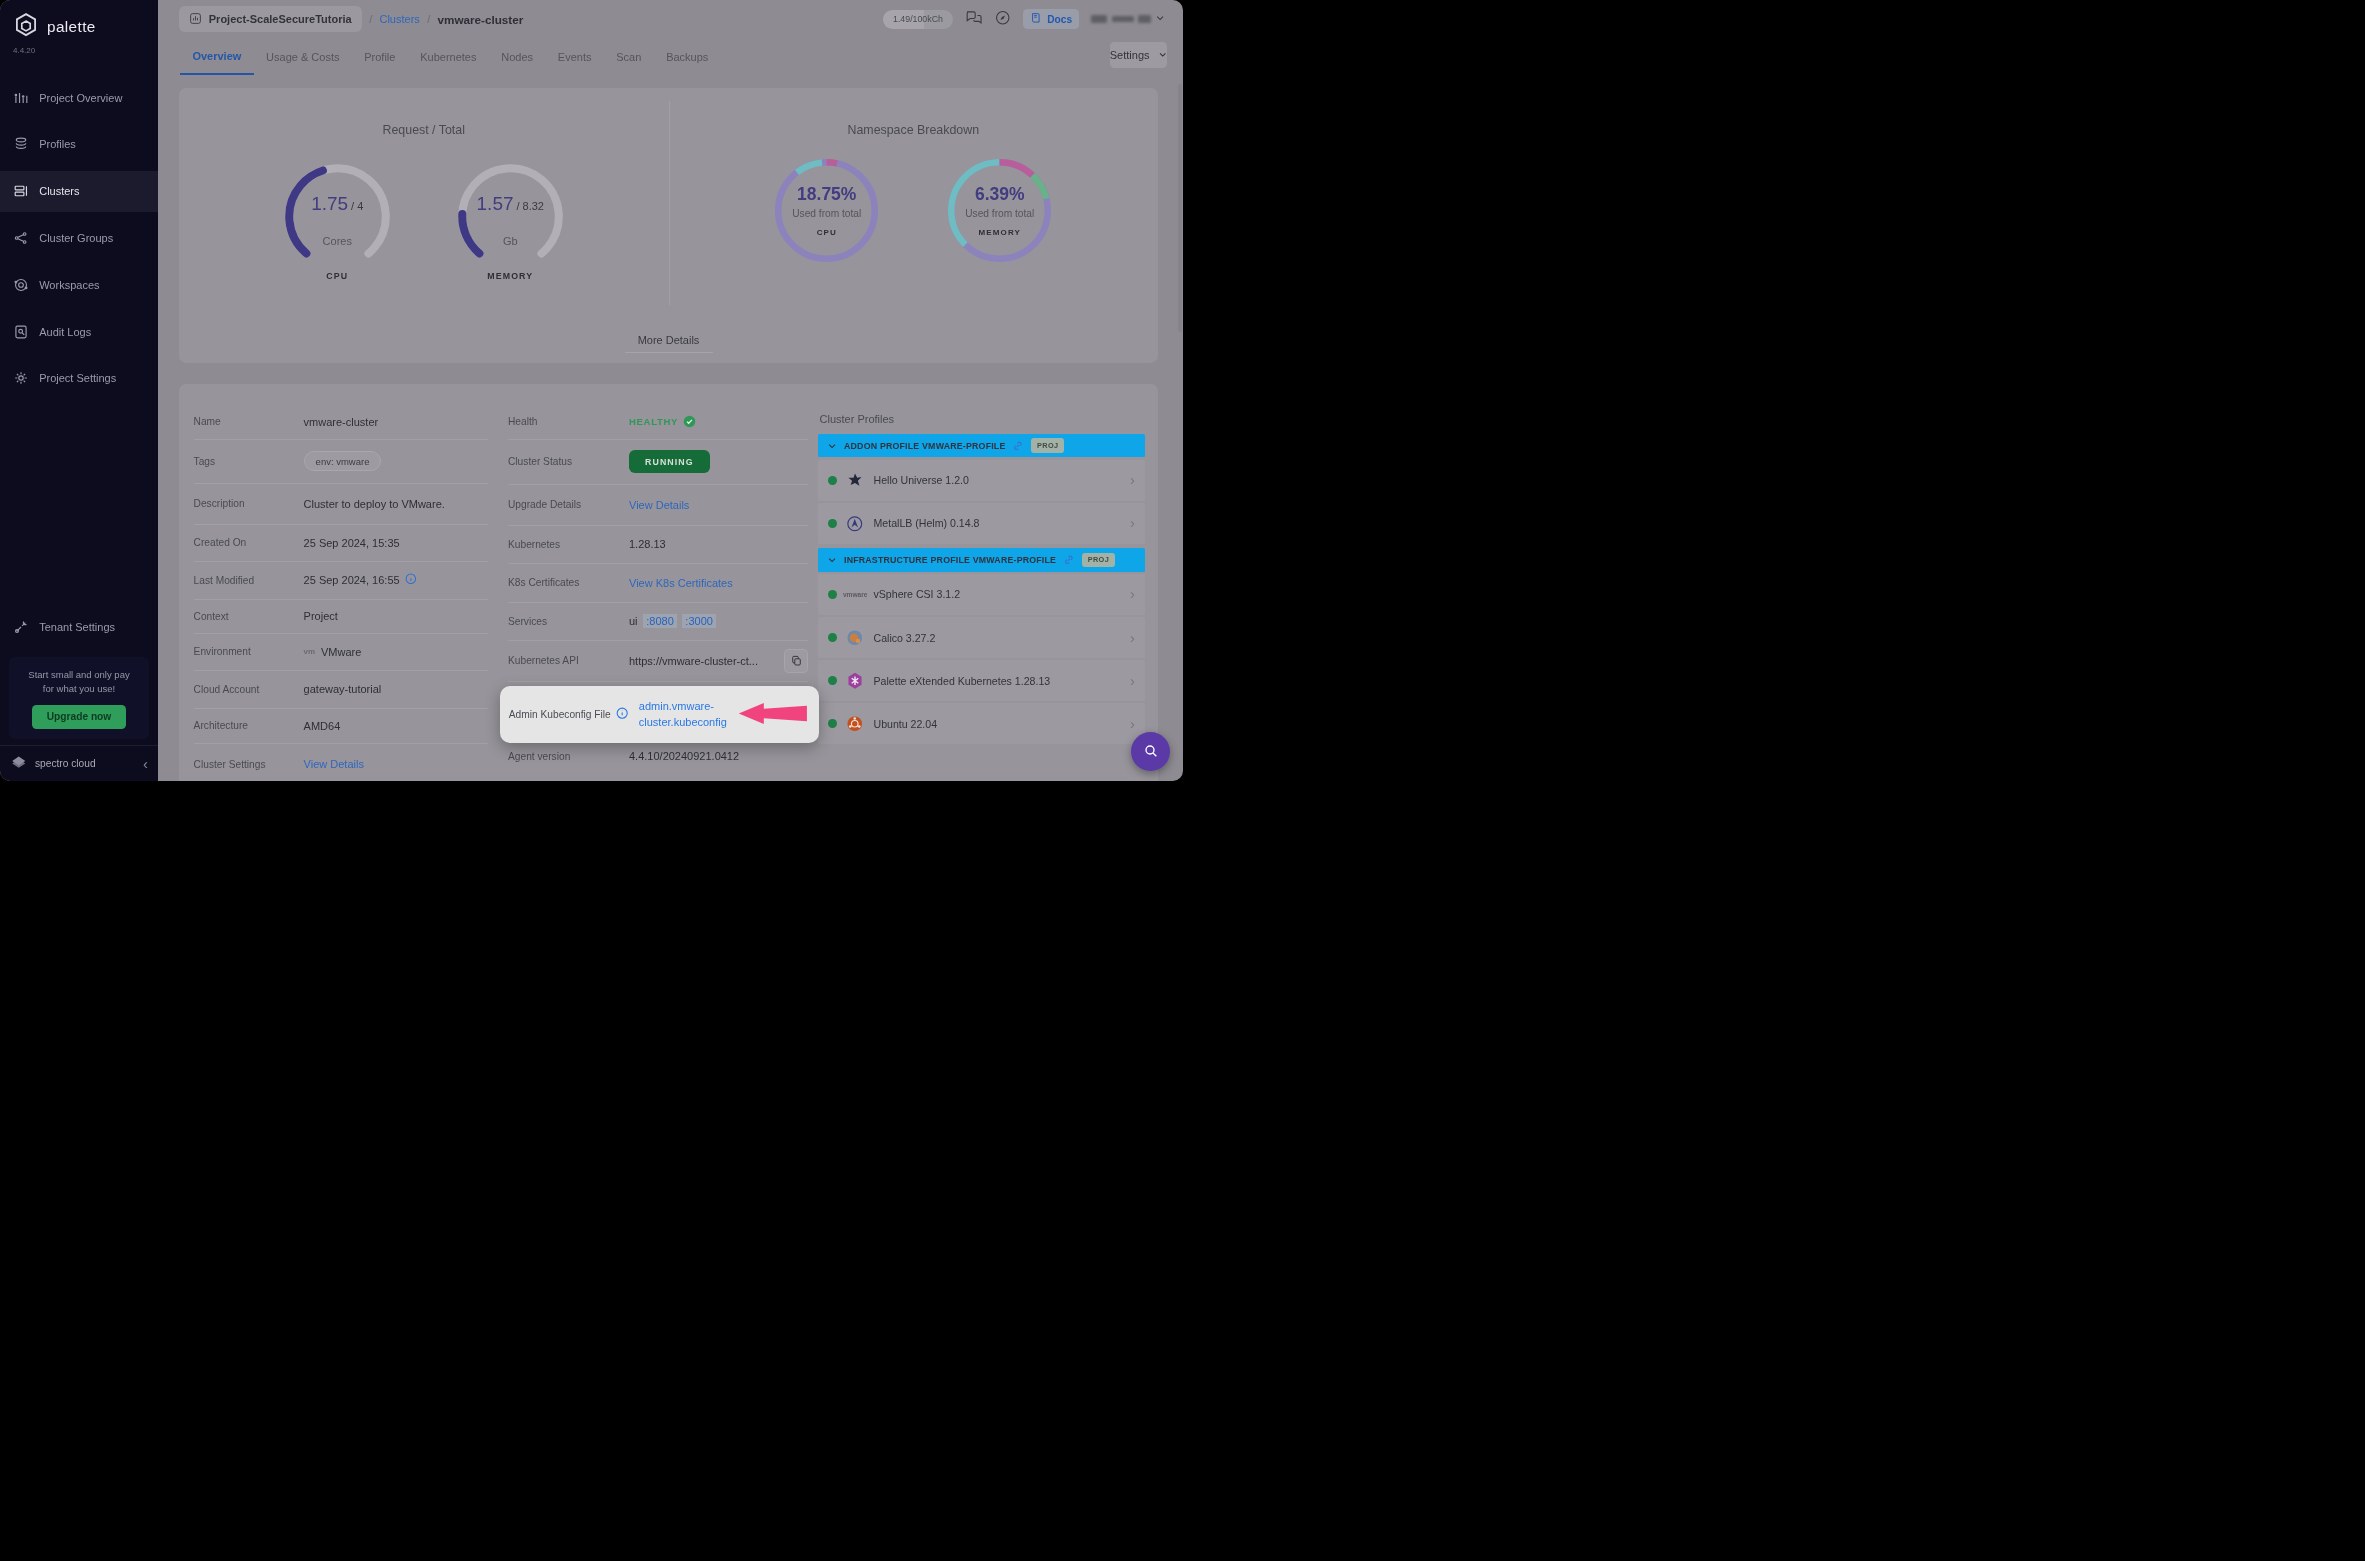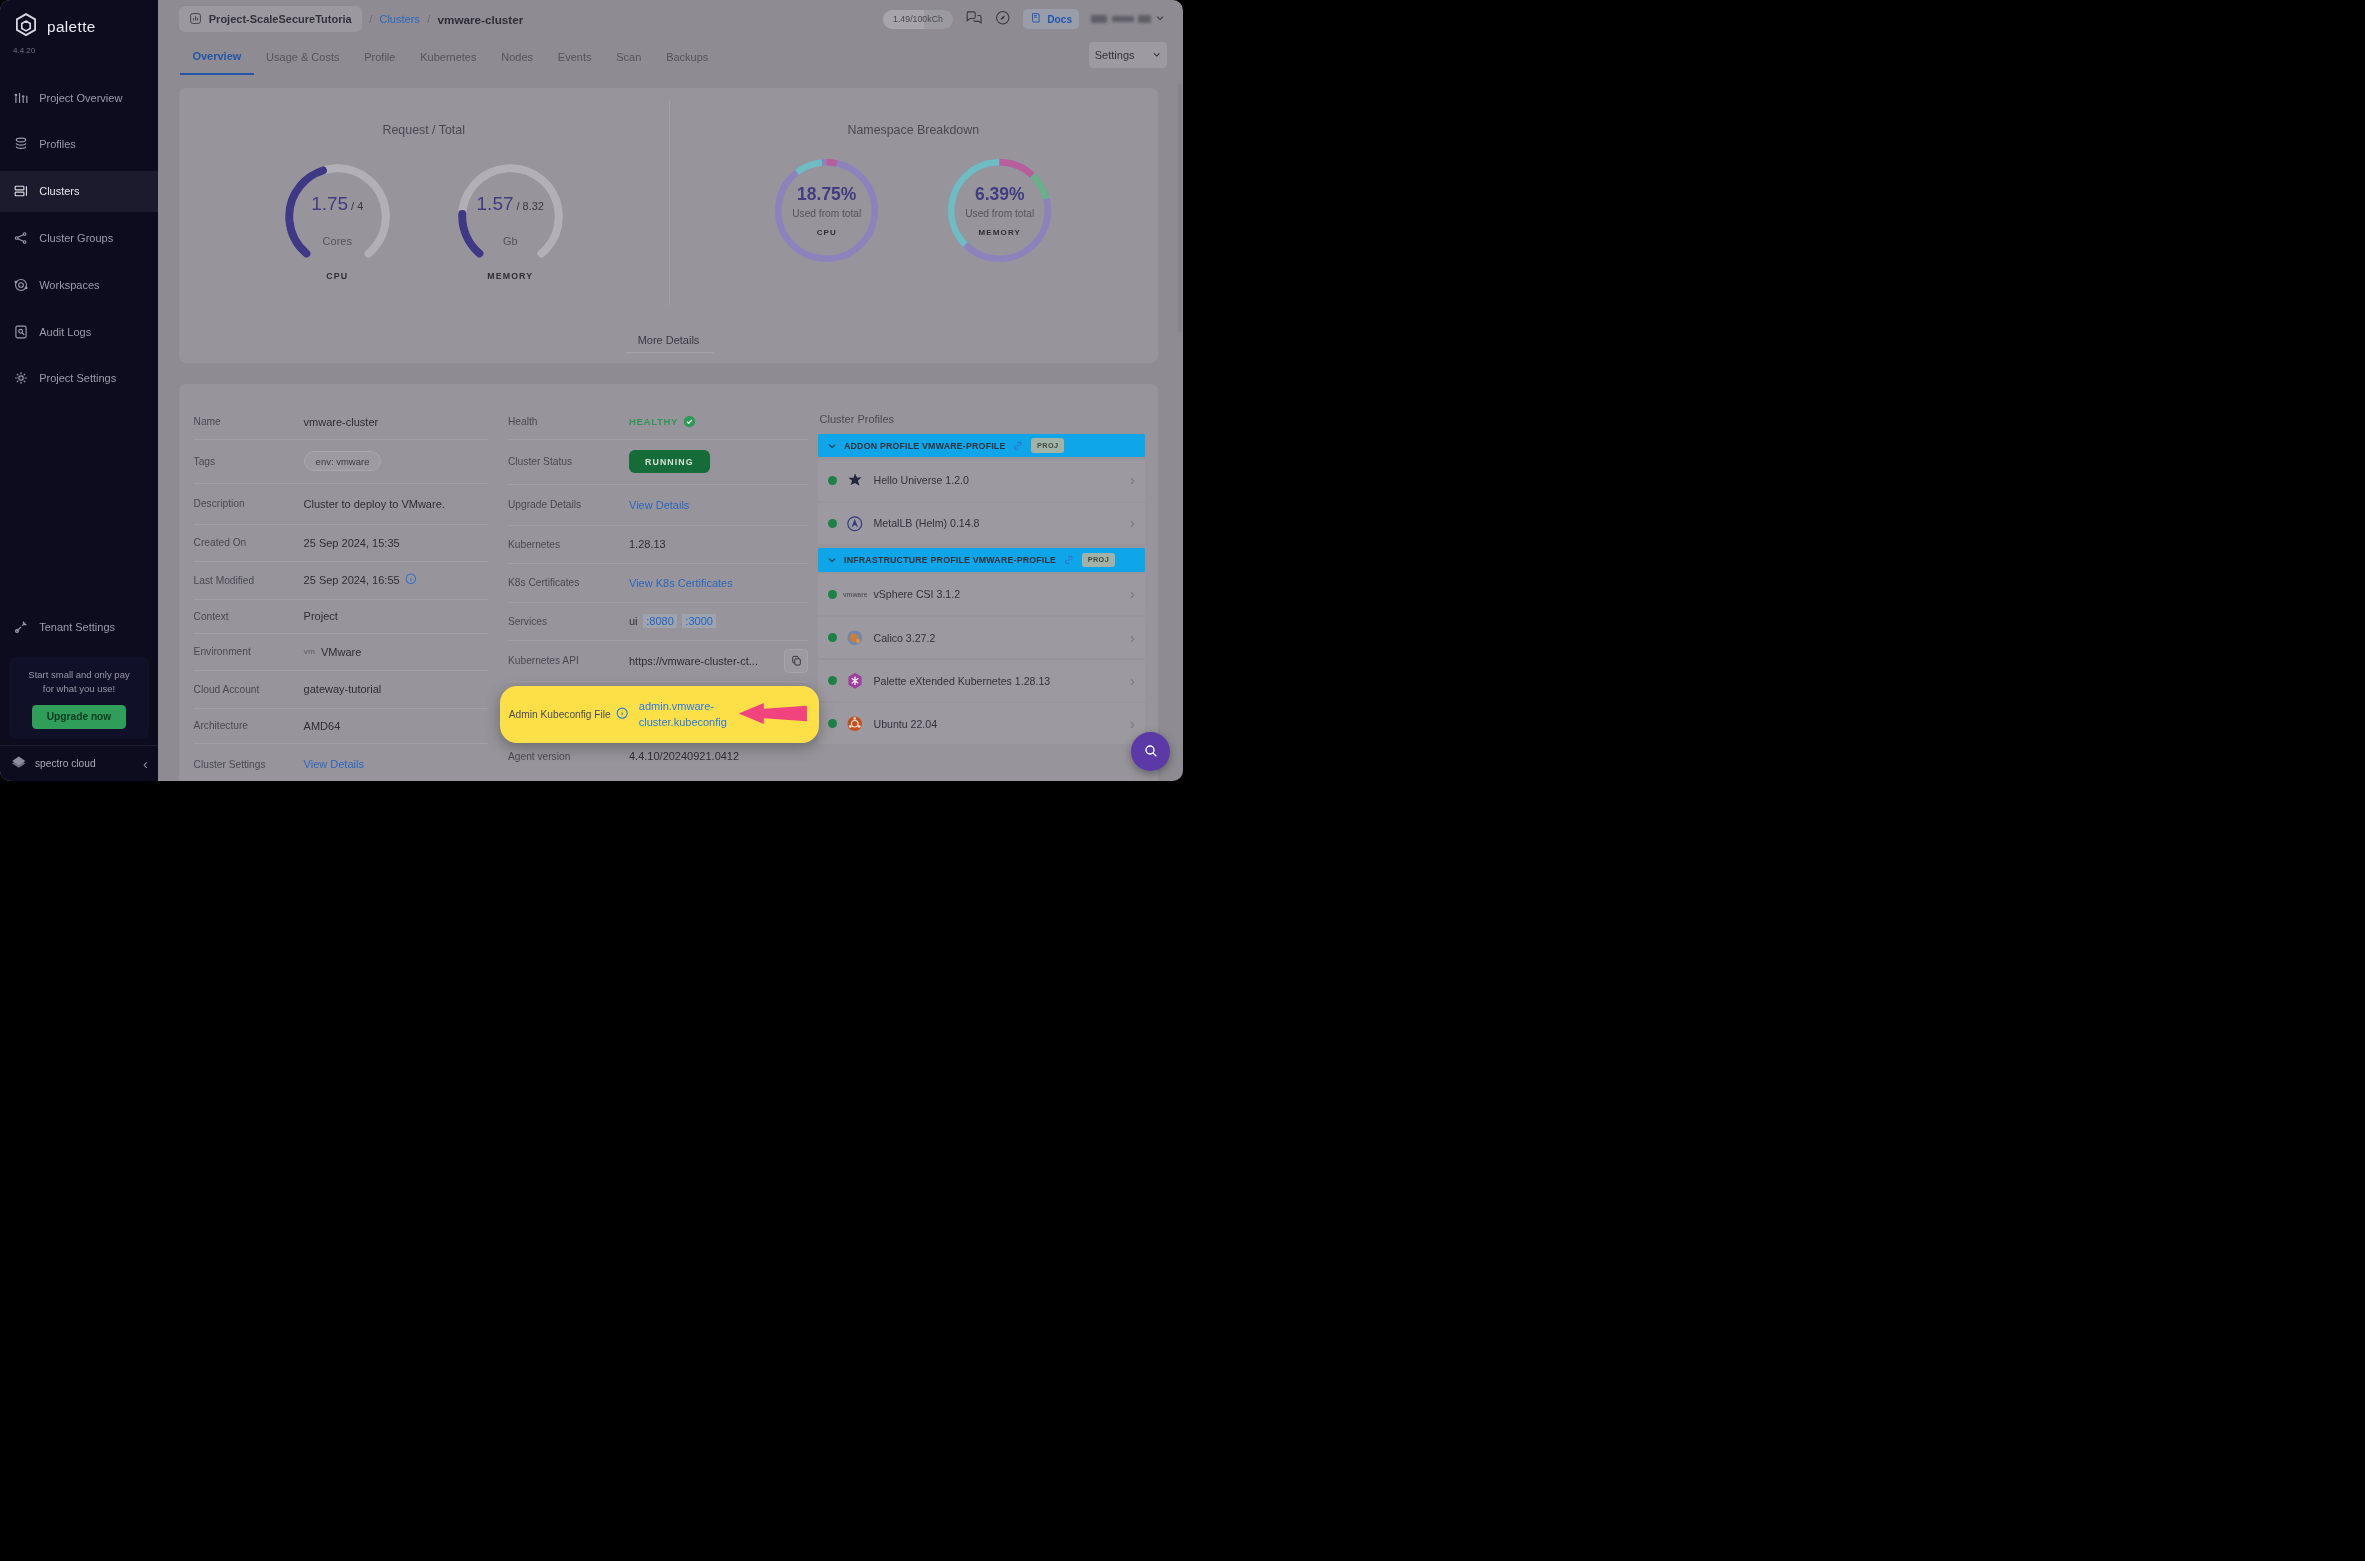--- a/index.html
+++ b/index.html
@@ -31,21 +31,21 @@
   .top-right{margin-left:auto;display:flex;align-items:center;gap:11.7px;padding-right:17.5px;}
   .usage-pill{height:19px;border-radius:9.5px;background:linear-gradient(90deg,#a7a5ab 0 58%,#9c9aa1 58%);display:flex;align-items:center;padding:0 10.2px;font-size:8.8px;color:#4a4952;}
   .docs-chip{display:flex;align-items:center;gap:5.1px;background:#999daa;border-radius:4.4px;padding:2.9px 7.3px;cursor:pointer;}
   .docs-chip span{color:#2257b0;font-size:10.2px;font-weight:600;}
   .user-menu{display:flex;align-items:center;gap:4.4px;cursor:pointer;}
   .blurbox{display:inline-block;background:#5f5e66;border-radius:1.5px;filter:blur(1.5px);height:8px;}
   
   .tabs{display:flex;padding-left:22px;height:37px;align-items:center;}
   .tab{padding:0 12.4px;font-size:11px;color:#55545c;height:100%;display:flex;align-items:center;cursor:pointer;box-sizing:border-box;}
   .tab.active{color:#2456a8;font-weight:600;border-bottom:2.2px solid #2456a8;}
-  .settings-btn{position:absolute;top:42px;right:16px;height:26px;background:#9d9ba1;border:none;border-radius:4.4px;padding:0 6px;font-size:11px;color:#33323b;display:flex;align-items:center;gap:17px;cursor:pointer;font-family:inherit;}
+  .settings-btn{position:absolute;top:42px;right:16px;height:26px;background:#9d9ba1;border:none;border-radius:4.4px;padding:0 0;font-size:11px;color:#33323b;display:flex;align-items:center;gap:8px;cursor:pointer;font-family:inherit;}
   
   .top-card{position:absolute;left:21px;right:25px;top:88px;height:275px;background:#97959b;border-radius:7.3px;display:flex;}
   .half{flex:1;position:relative;}
   .card-title{position:absolute;top:35px;left:0;right:0;text-align:center;font-size:12.4px;color:#4a4952;}
   .gauges{position:absolute;top:70px;left:0;right:0;display:flex;justify-content:center;gap:56px;}
   .gauge{width:117px;height:117px;position:relative;}
   .g-track{fill:none;stroke:#b2b0b6;stroke-width:11;stroke-linecap:round;}
   .g-fill{fill:none;stroke:#3f3985;stroke-width:11;stroke-linecap:round;}
   .g-center{position:absolute;inset:0;display:flex;flex-direction:column;align-items:center;justify-content:center;padding-top:7.3px;}
   .g-val{font-size:19px;font-weight:normal;color:#423c80;}
@@ -76,21 +76,21 @@
   .col-mid .lbl{width:121px;}
   .val{font-size:11px;color:#2f2e36;display:flex;align-items:center;gap:5.8px;}
   .link{color:#2e66bd;font-size:11px;cursor:pointer;}
   .tag-pill{border:0.7px solid #a9a7ad;background:#9d9ba1;border-radius:11px;padding:3.7px 11px;font-size:9.5px;color:#3c3b44;}
   .healthy{color:#2f9757;font-weight:bold;font-size:9.5px;letter-spacing:0.7px;display:flex;align-items:center;gap:5.1px;}
   .running{background:#156c38;color:#d7e0d8;font-size:8.8px;font-weight:bold;letter-spacing:1.1px;border-radius:5.8px;padding:6.6px 16px;border:none;cursor:pointer;font-family:inherit;}
   .port-chip{color:#2563c0;background:#9ea3b0;padding:0.7px 2.9px;font-size:11px;cursor:pointer;}
   .vm-mark{font-size:8px;font-weight:bold;color:#6b6a72;}
   .copy-btn{margin-left:auto;width:22px;height:22px;border:0.7px solid #a7a5ab;background:#9d9ba1;border-radius:4.4px;display:flex;align-items:center;justify-content:center;cursor:pointer;}
   
-  .spotlight{position:absolute;left:321px;top:302px;width:319px;height:57px;background:#fde047;border-radius:17px;box-shadow:0 4.4px 14.6px rgba(0,0,0,.3);display:flex;align-items:center;padding:0 8.8px;box-sizing:border-box;z-index:4;}
+  .spotlight{position:absolute;left:321px;top:302px;width:319px;height:57px;background:#e5e5e5;border-radius:10px;box-shadow:0 4.4px 14.6px rgba(0,0,0,.3);display:flex;align-items:center;padding:0 8.8px;box-sizing:border-box;z-index:4;}
   .spot-label{font-size:10.2px;color:#4a4d55;display:flex;align-items:center;gap:5.1px;width:130px;flex:none;}
   .spot-link{color:#2878e8;font-size:11px;line-height:1.45;cursor:pointer;}
   
   .col-right{position:absolute;left:639px;top:20.5px;width:327px;}
   .cp-title{font-size:11px;color:#4a4952;margin:8.8px 0 8.8px 1.5px;}
   .cp-header{background:#0ea5e9;border-radius:1.5px;height:23.4px;display:flex;align-items:center;gap:7px;padding:0 8.8px;cursor:pointer;}
   .cp-header .htext{font-size:8.8px;font-weight:bold;color:#33323b;letter-spacing:0.2px;}
   .badge{background:#a3b2a6;color:#3f4a42;font-size:7.3px;font-weight:bold;border-radius:2.9px;padding:2.9px 5.8px;letter-spacing:0.4px;}
   .cp-row{margin-top:2.2px;height:41px;background:#9c9aa0;border-radius:1.5px;display:flex;align-items:center;gap:9.5px;padding:0 10.2px;cursor:pointer;}
   .dot{width:8.8px;height:8.8px;border-radius:50%;background:#1e8047;flex:none;}

